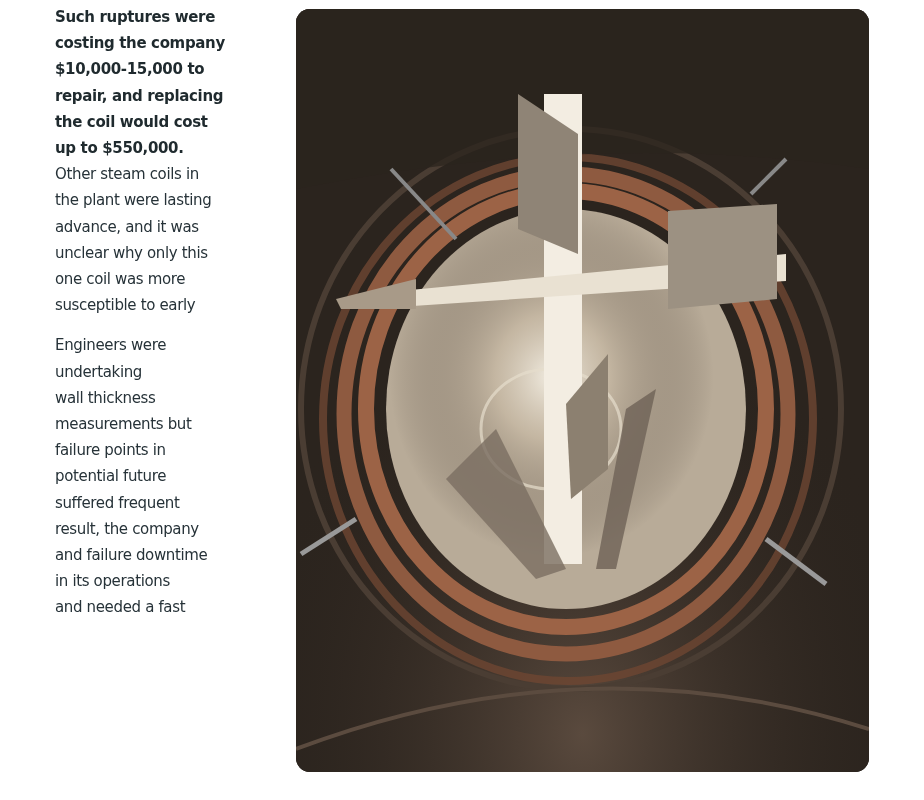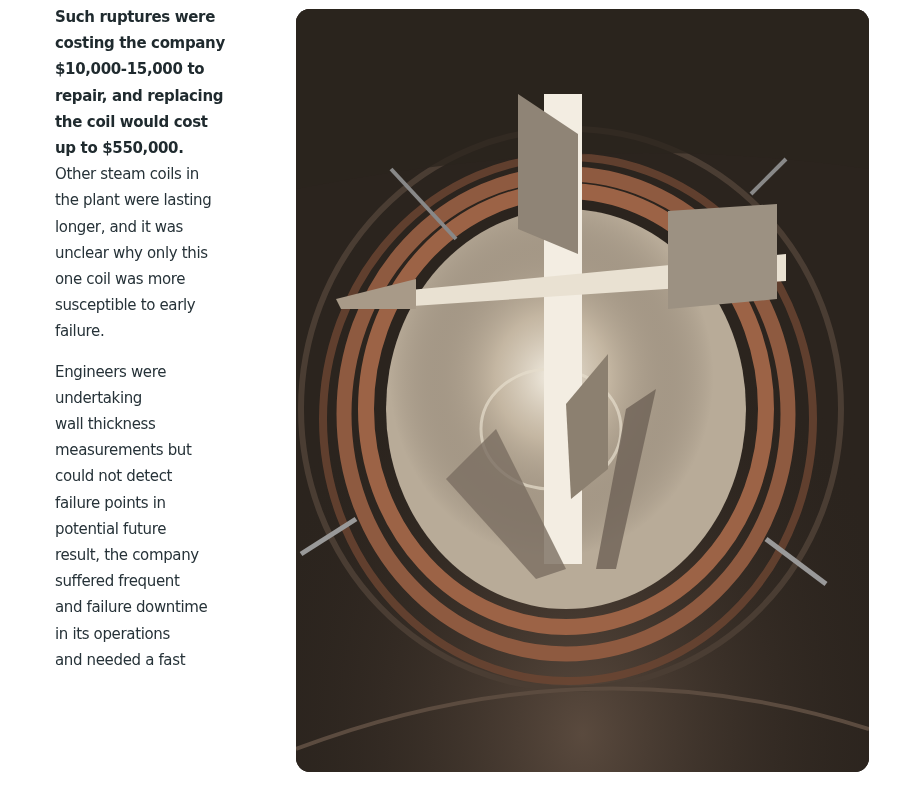--- a/index.html
+++ b/index.html
@@ -28,36 +28,34 @@
     <span class="lead">
       <span class="line">Such ruptures were</span>
       <span class="line">costing the company</span>
       <span class="line">$10,000-15,000 to</span>
       <span class="line">repair, and replacing</span>
       <span class="line">the coil would cost</span>
       <span class="line">up to $550,000.</span>
     </span>
     <span class="line">Other steam coils in</span>
     <span class="line">the plant were lasting</span>
-    <span class="line">longer, and it was</span>
+    <span class="line">advance, and it was</span>
     <span class="line">unclear why only this</span>
     <span class="line">one coil was more</span>
     <span class="line">susceptible to early</span>
-    <span class="line">failure.</span>
   </p>
   <p>
     <span class="line">Engineers were</span>
     <span class="line">undertaking</span>
     <span class="line">wall thickness</span>
     <span class="line">measurements but</span>
-    <span class="line">could not detect</span>
     <span class="line">failure points in</span>
     <span class="line">potential future</span>
+    <span class="line">suffered frequent</span>
     <span class="line">result, the company</span>
-    <span class="line">suffered frequent</span>
     <span class="line">and failure downtime</span>
     <span class="line">in its operations</span>
     <span class="line">and needed a fast</span>
   </p>
 </div>
 
 <div class="photo">
   <svg viewBox="0 0 573 763" preserveAspectRatio="none">
     <defs>
       <radialGradient id="glow" cx="46%" cy="42%" r="45%">

